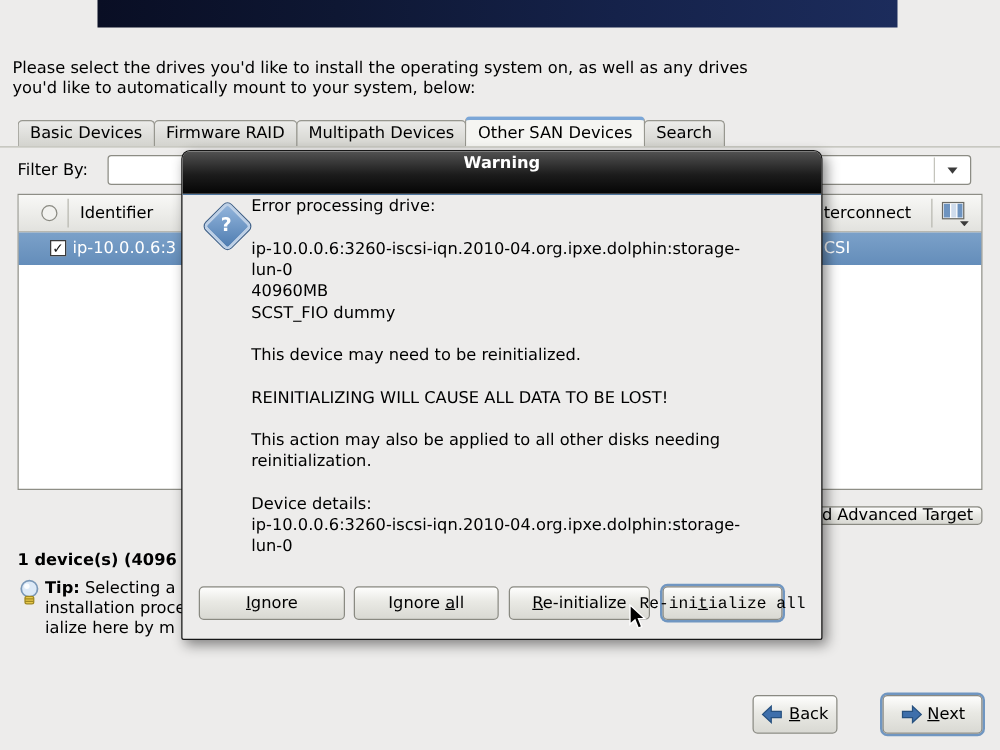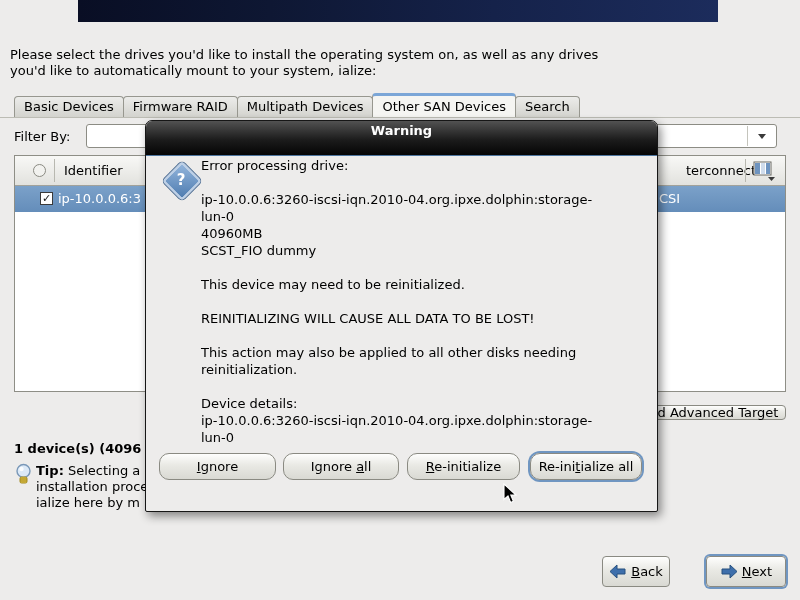--- a/index.html
+++ b/index.html
@@ -70,40 +70,40 @@
             background:linear-gradient(#525252,#1c1c1c 55%,#050505);border-bottom:1px solid #4d759e;
             color:#fff;font-weight:bold;text-align:center;line-height:20px;box-sizing:border-box;}
   .diamond-wrap{position:absolute;left:14px;top:38px;width:42px;height:42px;}
   .diamond{position:absolute;left:8px;top:8px;width:24px;height:24px;transform:rotate(45deg);
            background:linear-gradient(135deg,#93b5dc,#4e7cb0);border:2px solid #bdd0e7;
            border-radius:4px;box-shadow:0 0 0 1px #44658c;}
   .qmark{position:absolute;left:0;top:0;width:42px;height:42px;display:flex;align-items:center;
          justify-content:center;color:#fff;font-weight:bold;font-size:15px;}
   .msg{position:absolute;left:55px;top:36px;width:450px;}
   .msg-line{min-height:17px;line-height:17px;}
-  .dlg-btn{position:absolute;top:332px;height:27px;border-radius:10px;}
+  .dlg-btn{position:absolute;top:348px;height:27px;}
   .b1{left:13px;width:117px;} .b2{left:137px;width:116px;}
-  .b3{left:261px;width:113px;} .b4{left:384px;width:112px;}
+  .b3{left:261px;width:113px;} .b4{left:384px;width:96px;font-family:Liberation Mono, monospace;}
 
   
   .back-btn{left:602px;top:556px;width:68px;height:31px;gap:4px;}
   .next-btn{left:706px;top:556px;width:80px;height:31px;gap:4px;}
 
   .cursor{left:503px;top:483px;z-index:100;}
 </style>
 </head>
 <body>
 
 <div class="stage">
 
   <div class="abs banner"></div>
 
   <div class="abs instructions">
     <div>Please select the drives you'd like to install the operating system on, as well as any drives</div>
-    <div>you'd like to automatically mount to your system, ialize:</div>
+    <div>you'd like to automatically mount to your system, below:</div>
   </div>
 
   <div class="abs notebook-line"></div>
   <div class="abs tabs">
     <div class="tab">Basic Devices</div>
     <div class="tab">Firmware RAID</div>
     <div class="tab">Multipath Devices</div>
     <div class="tab active">Other SAN Devices</div>
     <div class="tab">Search</div>
   </div>
@@ -113,21 +113,21 @@
     <div class="combo-btn">
       <div class="chev"></div>
     </div>
   </div>
 
   <div class="abs table">
     <div class="thead">
       <div class="hdr-circle"></div>
       <div class="hdr-sep" style="left:39px;"></div>
       <div class="hdr-text" style="left:49px;">Identifier</div>
-      <div class="hdr-text" style="left:644px;margin-left:27px;">terconnect</div>
+      <div class="hdr-text" style="left:644px;">terconnect</div>
       <div class="hdr-sep" style="left:730px;"></div>
       <div class="col-icon">
         <svg width="24" height="20" viewBox="0 0 24 20">
           <rect x="1" y="1" width="17" height="13" fill="#fff" stroke="#6a6a64"></rect>
           <rect x="2" y="2" width="5" height="11" fill="#6e94c0"></rect>
           <rect x="8" y="2" width="4" height="11" fill="#cfdcec"></rect>
           <rect x="13" y="2" width="4" height="11" fill="#6e94c0"></rect>
           <path d="M15 16 L22 16 L18.5 20 Z" fill="#3a3a3a"></path>
         </svg>
       </div>

